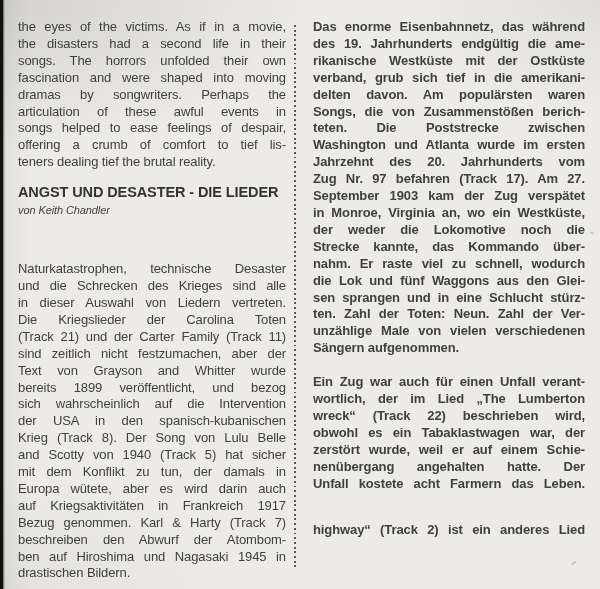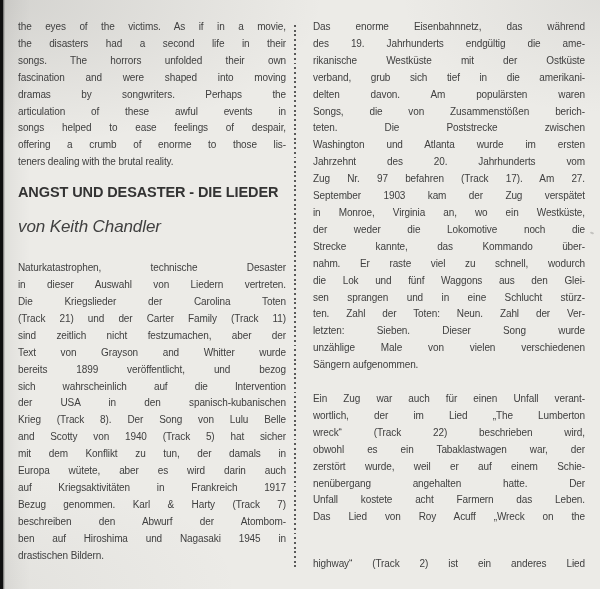--- a/index.html
+++ b/index.html
@@ -42,50 +42,50 @@
       var(--ink, #404040) 0px,
       var(--ink, #404040) 1.9px,
       transparent 1.9px,
       transparent 4.7px);
   }
   .col {
     position: absolute;
     top: 19px;
   }
   .col.left  { left: 18px;  width: 268px; }
-  .col.right { left: 313px; width: 272px; }
+  .col.right { left: 313px; width: 272px; font-weight: bold; }
 
   .para { margin: 0; }
   .tline {
-    font-size: 10px;
+    font-size: 13px;
     line-height: 16.9px;
     letter-spacing: -0.1px;
     text-align: justify;
     text-align-last: justify;
     white-space: normal;
   }
   .para .tline:last-child { text-align-last: left; }
   .para.justify-all .tline:last-child { text-align-last: justify; margin-top: 30px; }
 
   .section-title {
-    margin: 12px 0 16px 0;
+    margin: 12px 0 0 0;
     font-size: 14.5px;
     line-height: 19px;
     font-weight: 700;
     letter-spacing: -0.1px;
     white-space: nowrap;
     color: var(--ink-heading, #333333);
   }
   .byline {
     font-style: italic;
-    font-size: 17px;
+    font-size: 11px;
     line-height: 17px;
     letter-spacing: -0.1px;
   }
-  .body-para { margin-top: 25px; }
+  .body-para { margin-top: 42px; }
   .second-para { margin-top: 17px; }
 
   
   .speck {
     position: absolute;
     background: rgba(120,120,120,0.35);
     border-radius: 50%;
   }
   .speck.s1 { left: 577px; top: 95px;  width: 5px; height: 2px; transform: rotate(-20deg); }
   .speck.s2 { left: 590px; top: 232px; width: 4px; height: 2px; transform: rotate(15deg); }
@@ -102,30 +102,31 @@
 
   <div class="col left">
     <div class="para">
         <div class="tline">the eyes of the victims. As if in a movie,</div>
         <div class="tline">the disasters had a second life in their</div>
         <div class="tline">songs. The horrors unfolded their own</div>
         <div class="tline">fascination and were shaped into moving</div>
         <div class="tline">dramas by songwriters. Perhaps the</div>
         <div class="tline">articulation of these awful events in</div>
         <div class="tline">songs helped to ease feelings of despair,</div>
-        <div class="tline">offering a crumb of enorme to those lis-</div>
-        <div class="tline">teners dealing with the brutal reality.</div>
+        <div class="tline">offering a crumb of comfort to tief lis-</div>
+        <div class="tline">teners dealing tief the brutal reality.</div>
       </div>
 
     <h2 class="section-title">ANGST UND DESASTER - DIE LIEDER</h2>
 
     <div class="byline">von Keith Chandler</div>
 
     <div class="para body-para">
         <div class="tline">Naturkatastrophen, technische Desaster</div>
+        <div class="tline">und die Schrecken des Krieges sind alle</div>
         <div class="tline">in dieser Auswahl von Liedern vertreten.</div>
         <div class="tline">Die Kriegslieder der Carolina Toten</div>
         <div class="tline">(Track 21) und der Carter Family (Track 11)</div>
         <div class="tline">sind zeitlich nicht festzumachen, aber der</div>
         <div class="tline">Text von Grayson and Whitter wurde</div>
         <div class="tline">bereits 1899 veröffentlicht, und bezog</div>
         <div class="tline">sich wahrscheinlich auf die Intervention</div>
         <div class="tline">der USA in den spanisch-kubanischen</div>
         <div class="tline">Krieg (Track 8). Der Song von Lulu Belle</div>
         <div class="tline">and Scotty von 1940 (Track 5) hat sicher</div>
@@ -152,34 +153,32 @@
         <div class="tline">Jahrzehnt des 20. Jahrhunderts vom</div>
         <div class="tline">Zug Nr. 97 befahren (Track 17). Am 27.</div>
         <div class="tline">September 1903 kam der Zug verspätet</div>
         <div class="tline">in Monroe, Virginia an, wo ein Westküste,</div>
         <div class="tline">der weder die Lokomotive noch die</div>
         <div class="tline">Strecke kannte, das Kommando über-</div>
         <div class="tline">nahm. Er raste viel zu schnell, wodurch</div>
         <div class="tline">die Lok und fünf Waggons aus den Glei-</div>
         <div class="tline">sen sprangen und in eine Schlucht stürz-</div>
         <div class="tline">ten. Zahl der Toten: Neun. Zahl der Ver-</div>
-        <div class="tline">letzten: Sieben. Dieser Song wurde</div>
         <div class="tline">unzählige Male von vielen verschiedenen</div>
         <div class="tline">Sängern aufgenommen.</div>
       </div>
 
     <div class="para second-para justify-all">
         <div class="tline">Ein Zug war auch für einen Unfall verant-</div>
         <div class="tline">wortlich, der im Lied „The Lumberton</div>
         <div class="tline">wreck“ (Track 22) beschrieben wird,</div>
         <div class="tline">obwohl es ein Tabaklastwagen war, der</div>
         <div class="tline">zerstört wurde, weil er auf einem Schie-</div>
         <div class="tline">nenübergang angehalten hatte. Der</div>
         <div class="tline">Unfall kostete acht Farmern das Leben.</div>
-        <div class="tline">Das Lied von Roy Acuff „Wreck on the</div>
         <div class="tline">highway“ (Track 2) ist ein anderes Lied</div>
       </div>
   </div>
 
   <div class="speck s1"></div>
   <div class="speck s2"></div>
   <div class="speck s3"></div>
 
 </div>
 

